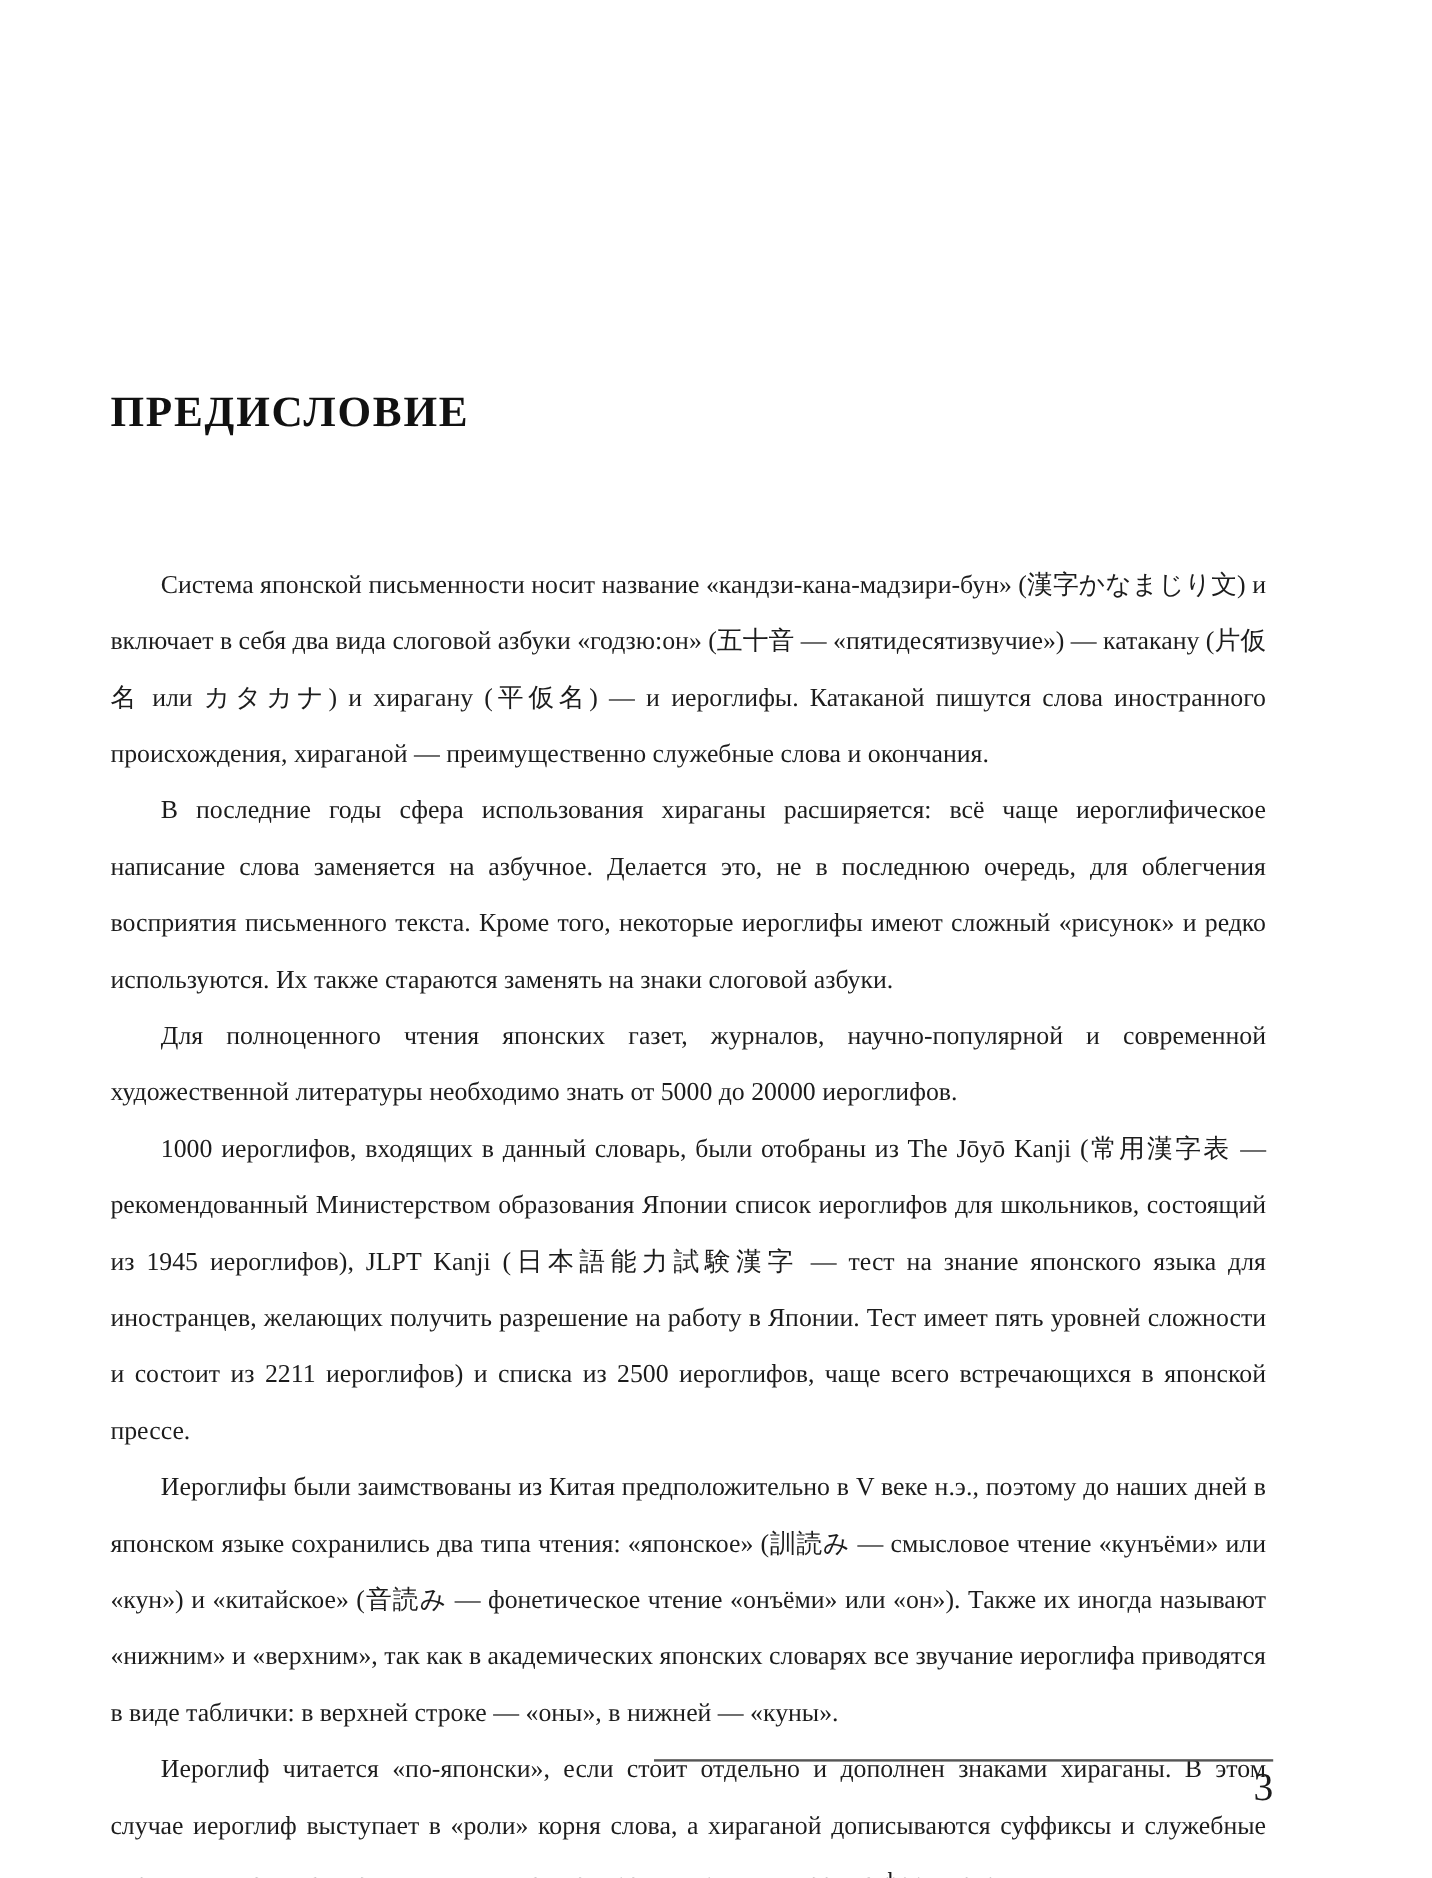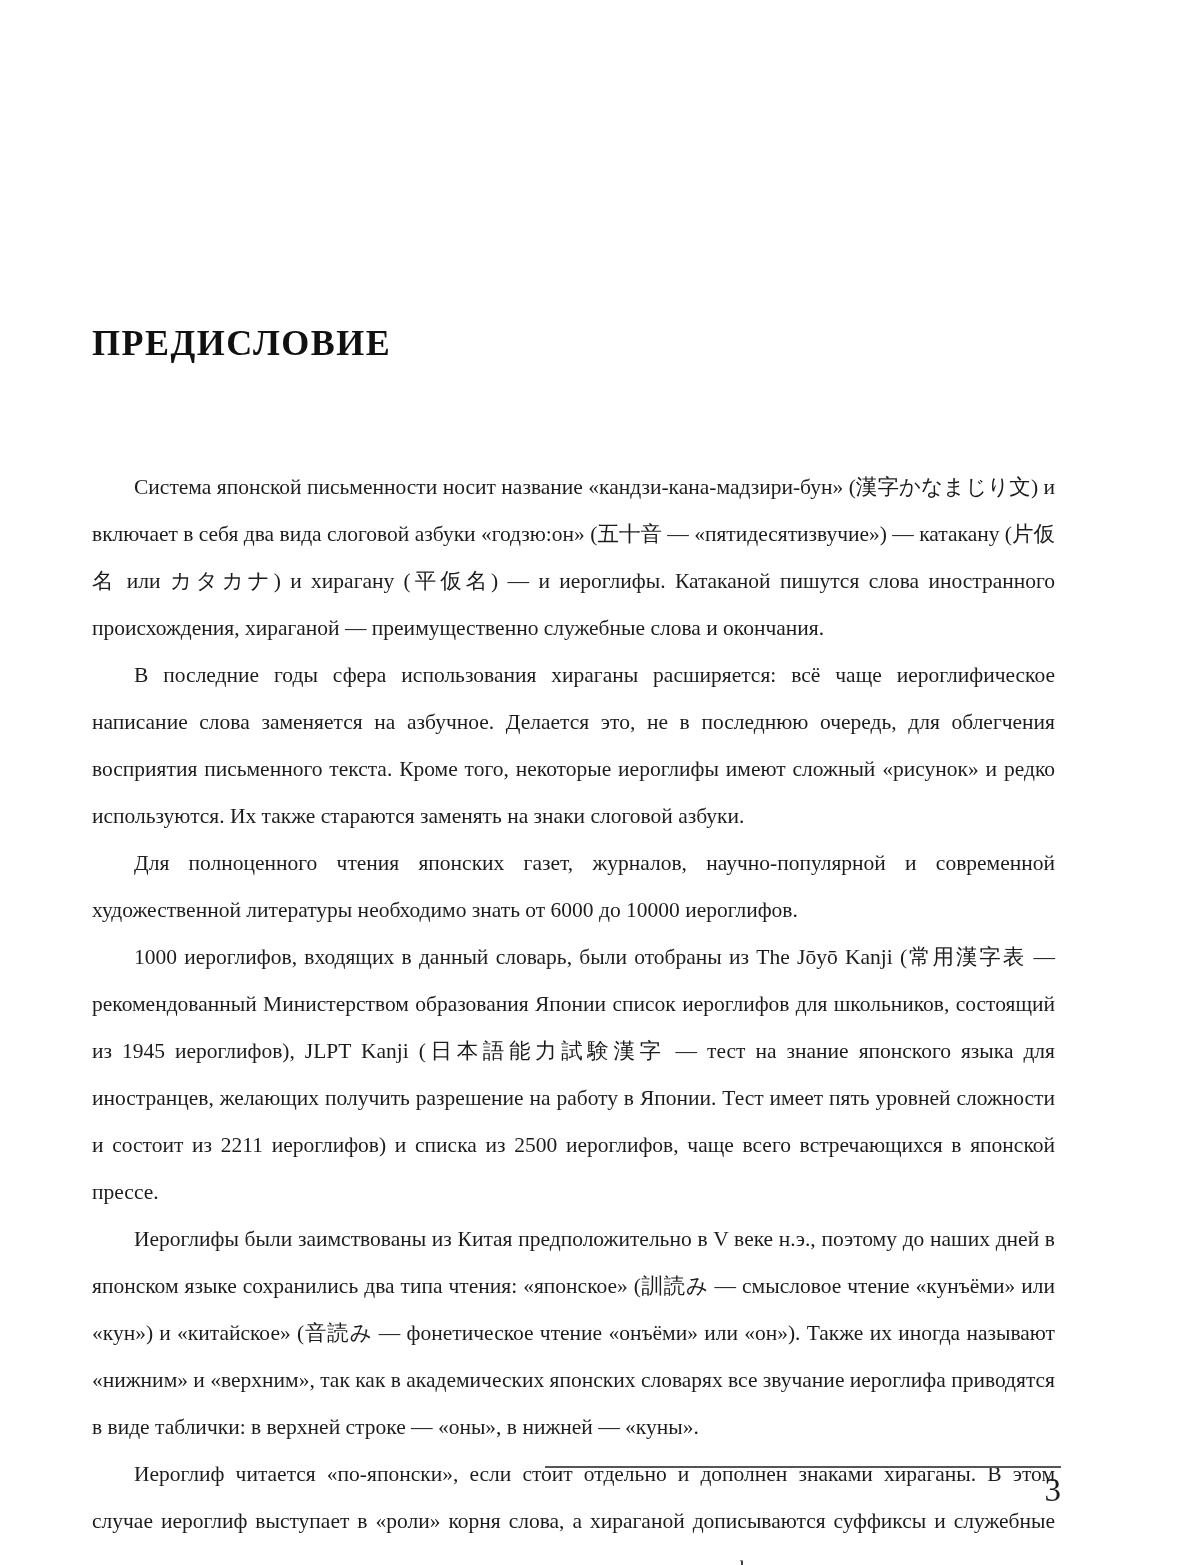--- a/index.html
+++ b/index.html
@@ -58,21 +58,21 @@
 </style>
 </head>
 <body>
 
 <div class="page">
   <div class="content">
     <h1 class="title">ПРЕДИСЛОВИЕ</h1>
     <div class="body-text">
       <p>Система японской письменности носит название «кандзи-кана-мадзири-бун» (漢字かなまじり文) и включает в себя два вида слоговой азбуки «годзю:он» (五十音 — «пятидесятизвучие») — катакану (片仮名 или カタカナ) и хирагану (平仮名) — и иероглифы. Катаканой пишутся слова иностранного происхождения, хираганой — преимущественно служебные слова и окончания.</p>
       <p>В последние годы сфера использования хираганы расширяется: всё чаще иероглифическое написание слова заменяется на азбучное. Делается это, не в последнюю очередь, для облегчения восприятия письменного текста. Кроме того, некоторые иероглифы имеют сложный «рисунок» и редко используются. Их также стараются заменять на знаки слоговой азбуки.</p>
-      <p>Для полноценного чтения японских газет, журналов, научно-популярной и современной художественной литературы необходимо знать от 6000 до 10000 иероглифов.</p>
+      <p>Для полноценного чтения японских газет, журналов, научно-популярной и современной художественной литературы необходимо знать от 5000 до 20000 иероглифов.</p>
       <p>1000 иероглифов, входящих в данный словарь, были отобраны из The Jōyō Kanji (常用漢字表 — рекомендованный Министерством образования Японии список иероглифов для школьников, состоящий из 1945 иероглифов), JLPT Kanji (日本語能力試験漢字 — тест на знание японского языка для иностранцев, желающих получить разрешение на работу в Японии. Тест имеет пять уровней сложности и состоит из 2211 иероглифов) и списка из 2500 иероглифов, чаще всего встречающихся в японской прессе.</p>
       <p class="spaced">Иероглифы были заимствованы из Китая предположительно в V веке н.э., поэтому до наших дней в японском языке сохранились два типа чтения: «японское» (訓読み — смысловое чтение «кунъёми» или «кун») и «китайское» (音読み — фонетическое чтение «онъёми» или «он»). Также их иногда называют «нижним» и «верхним», так как в академических японских словарях все звучание иероглифа приводятся в виде таблички: в верхней строке — «оны», в нижней — «куны».</p>
       <p>Иероглиф читается «по-японски», если стоит отдельно и дополнен знаками хираганы. В этом случае иероглиф выступает в «роли» корня слова, а хираганой дописываются суффиксы и служебные частицы, указывающие на ту или иную часть речи и грамматическую форму слова.</p>
     </div>
   </div>
   <div class="footer-rule"></div>
   <div class="page-number">3</div>
 </div>
 
 </body></html>

